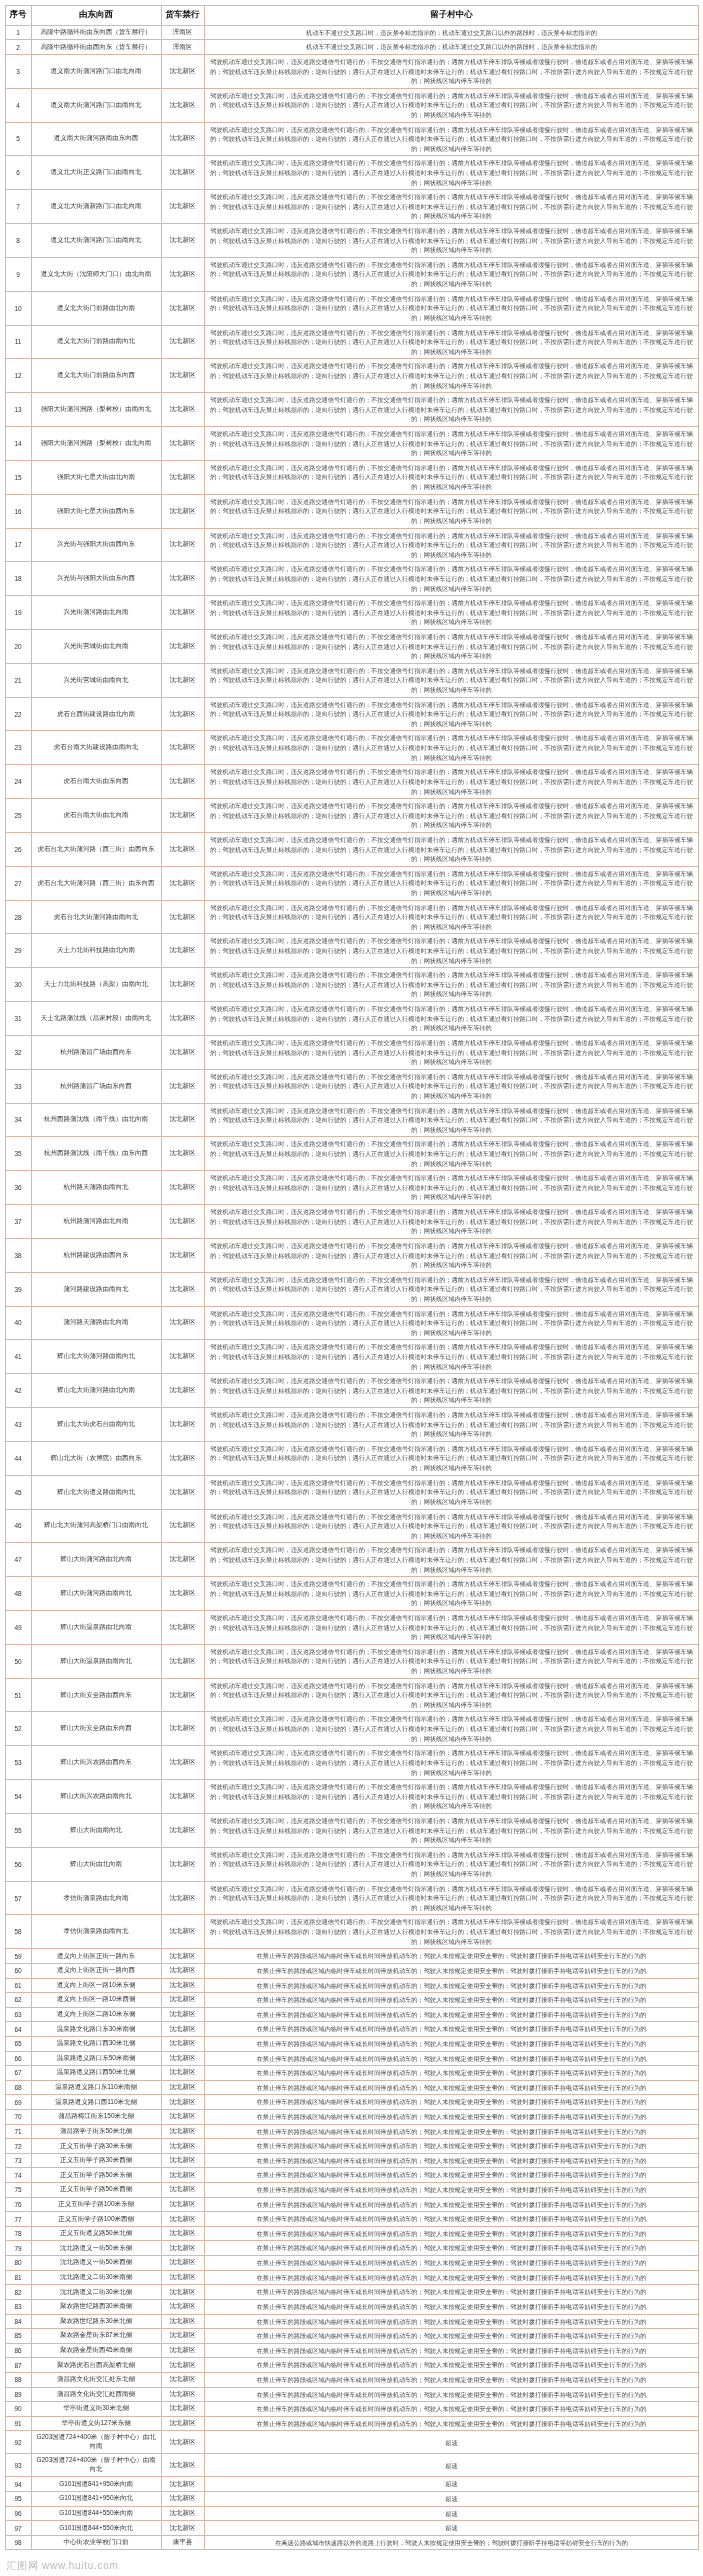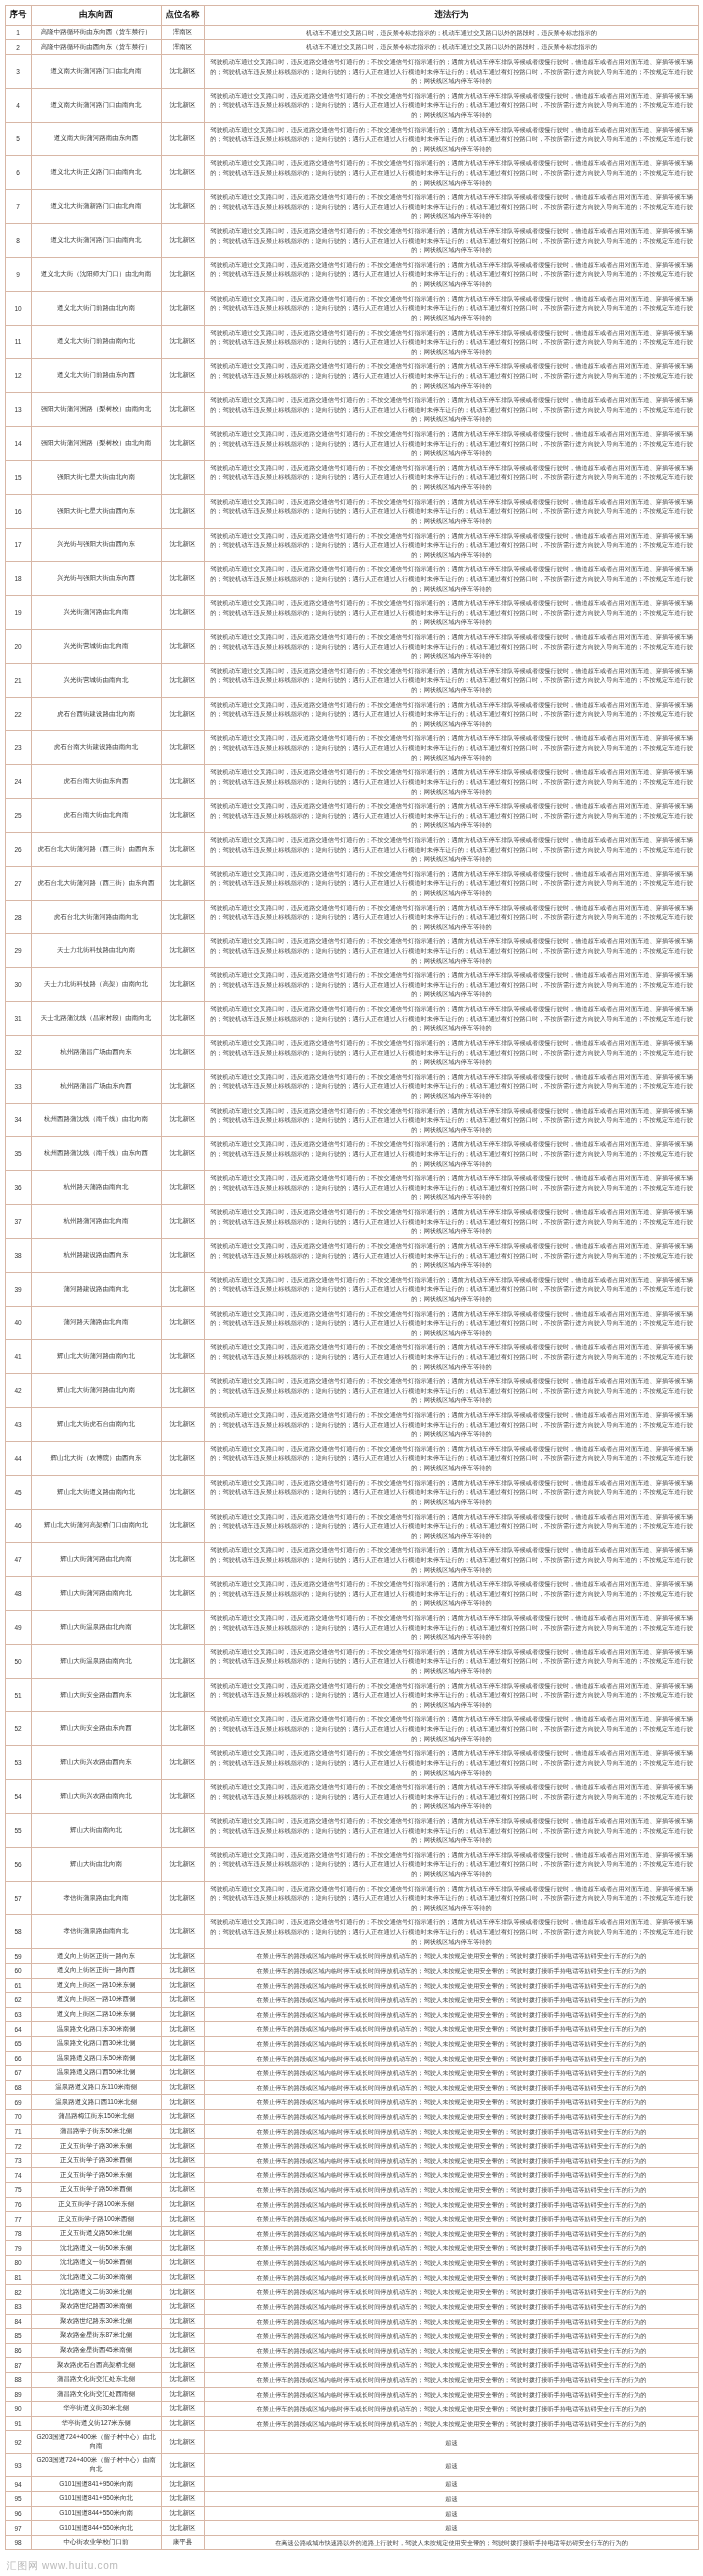--- a/index.html
+++ b/index.html
@@ -62,22 +62,22 @@
     <colgroup>
       <col class="w-seq">
       <col class="w-name">
       <col class="w-area">
       <col class="w-vio">
     </colgroup>
     <thead data-name="table-header">
       <tr data-name="header-row">
         <th data-name="col-header-seq">序号</th>
         <th data-name="col-header-name">由东向西</th>
-        <th data-name="col-header-area">点位名称</th>
-        <th data-name="col-header-violation">违法行为</th>
+        <th data-name="col-header-area">货车禁行</th>
+        <th data-name="col-header-violation">留子村中心</th>
       </tr>
     </thead>
     <tbody data-name="table-body">
         <tr data-name="table-row">
           <td class="c0" data-name="cell-seq">1</td>
           <td class="c1" data-name="cell-name">高隆中路循环街由东向西（货车禁行）</td>
           <td class="c2" data-name="cell-area">浑南区</td>
           <td class="c3" data-name="cell-violation">机动车不通过交叉路口时，违反禁令标志指示的；机动车通过交叉路口以外的路段时，违反禁令标志指示的</td>
         </tr>
         <tr data-name="table-row">

